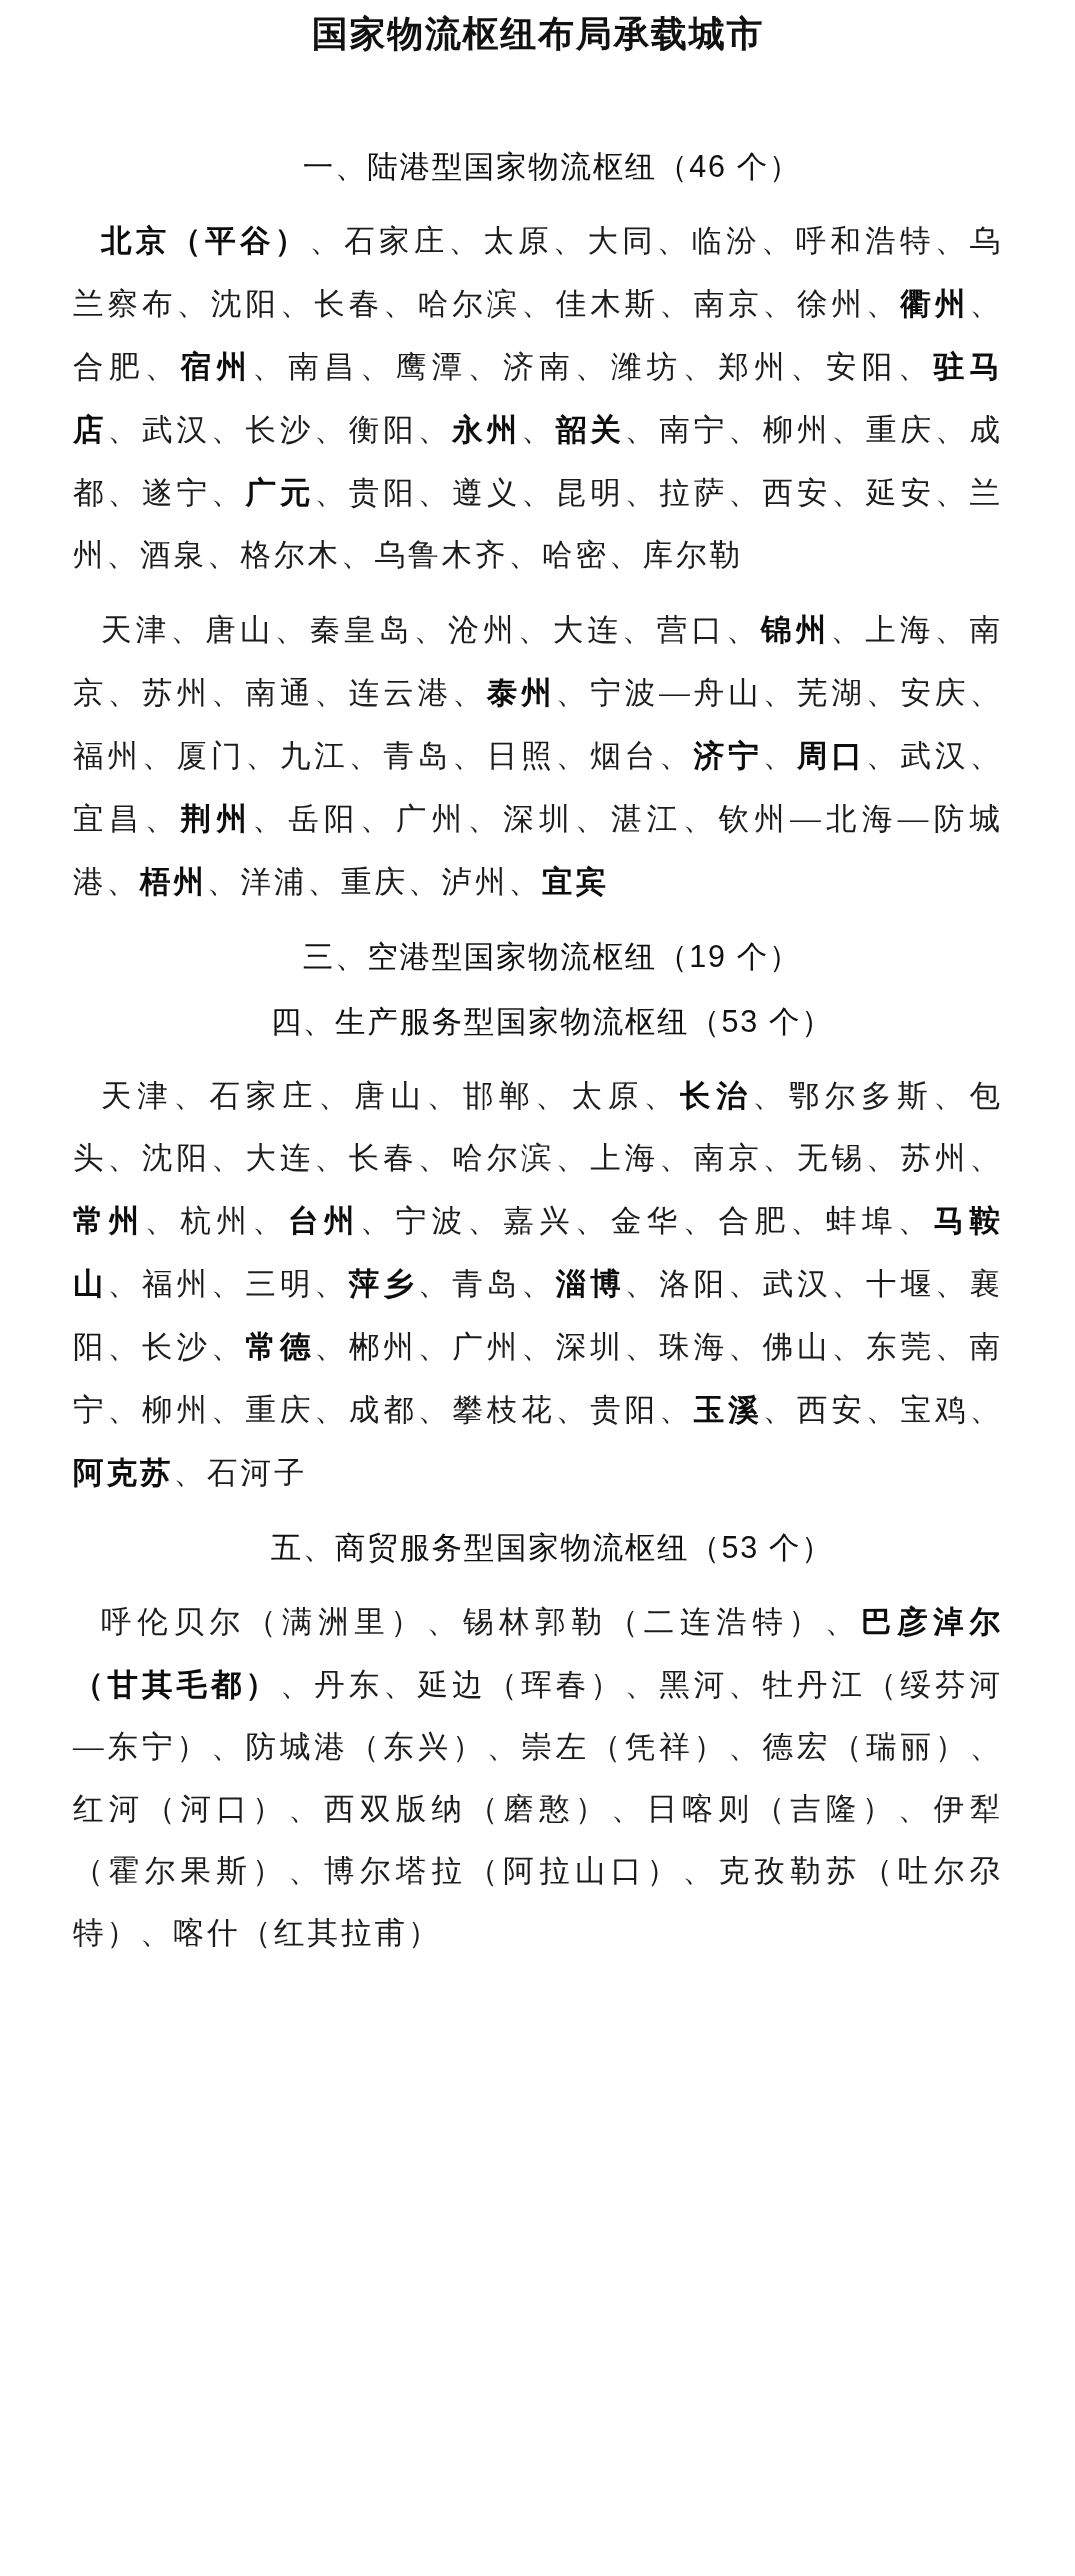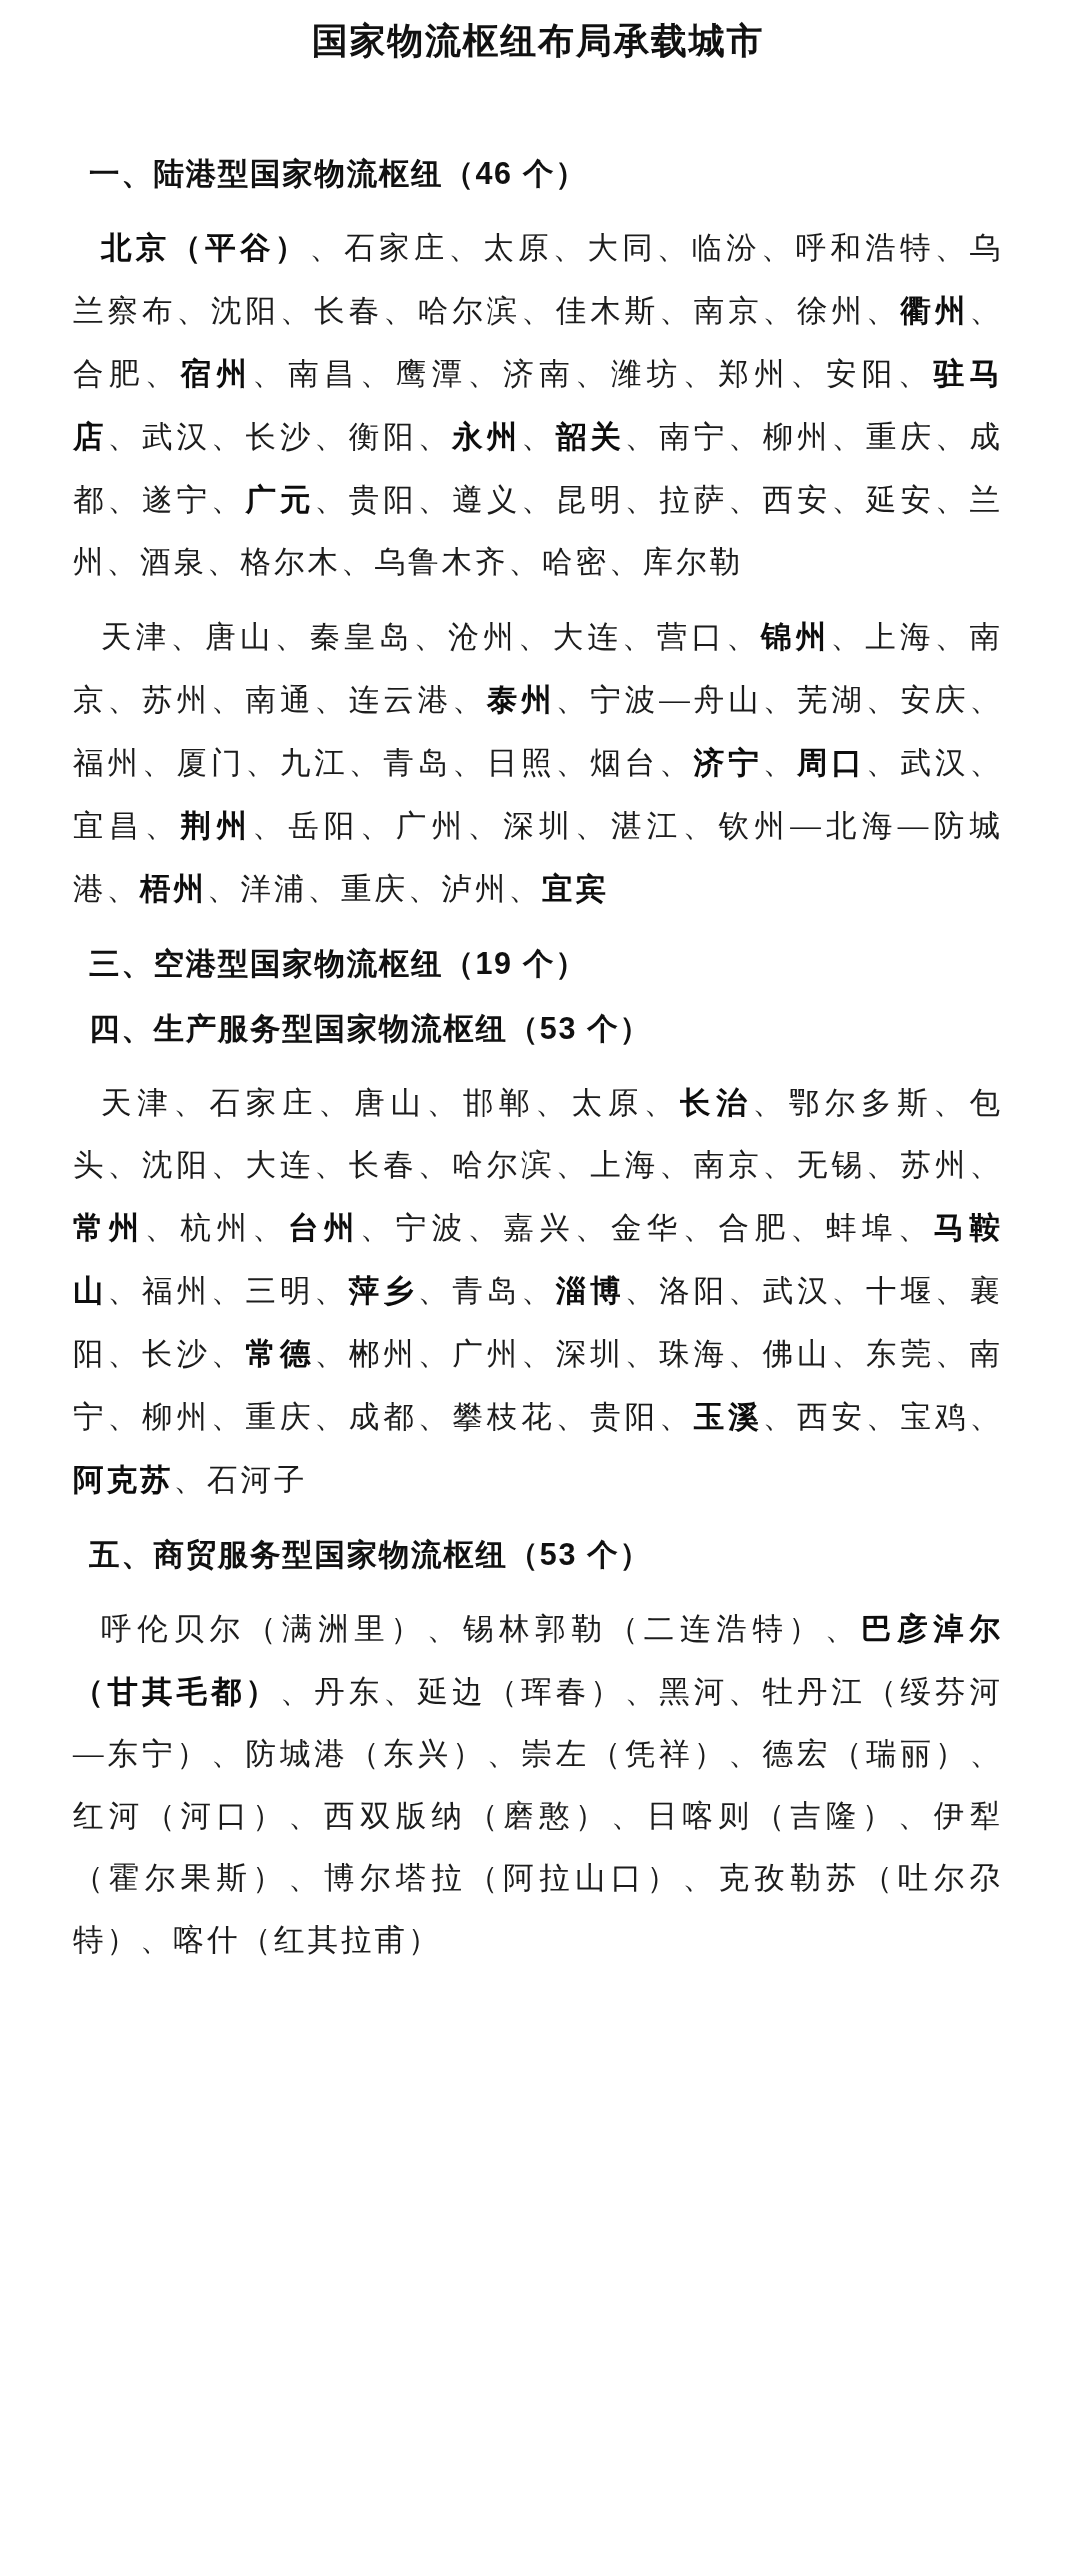--- a/index.html
+++ b/index.html
@@ -6,47 +6,48 @@
     margin: 0;
     padding: 0;
     background: #ffffff;
   }
   .page {
     position: relative;
     width: 1076px;
     height: 2576px;
     box-sizing: border-box;
     background: #ffffff;
-    padding: 16px 61px 0 61px;
+    padding: 9px 61px 0 61px;
     color: #1c1c1c;
     font-family: "Liberation Serif", "DejaVu Serif", serif;
     font-size: 30.5px;
     line-height: 62px;
     overflow: hidden;
   }
   .title {
     font-size: 36px;
     font-weight: 700;
     text-align: center;
     margin: 0 0 75px 0;
     line-height: 51px;
     letter-spacing: 1.7px;
     color: #111111;
     font-family: "Liberation Serif", "DejaVu Serif", serif;
   }
   .section { margin: 0; }
   .heading {
     font-size: 30.5px;
-    font-weight: 700;
+    font-weight: 400;
     margin: 3.4px 0 0 0;
     line-height: 62px;
     text-indent: 0.92em;
     letter-spacing: 1.7px;
     color: #111111;
     font-family: "Liberation Sans", "DejaVu Sans", sans-serif;
+    text-align: center;
   }
   .cities {
     margin: 12px;
     text-align: justify;
     text-justify: inter-ideograph;
     text-indent: 0.92em;
     letter-spacing: 3px;
     word-break: normal;
     color: #1c1c1c;
   }

